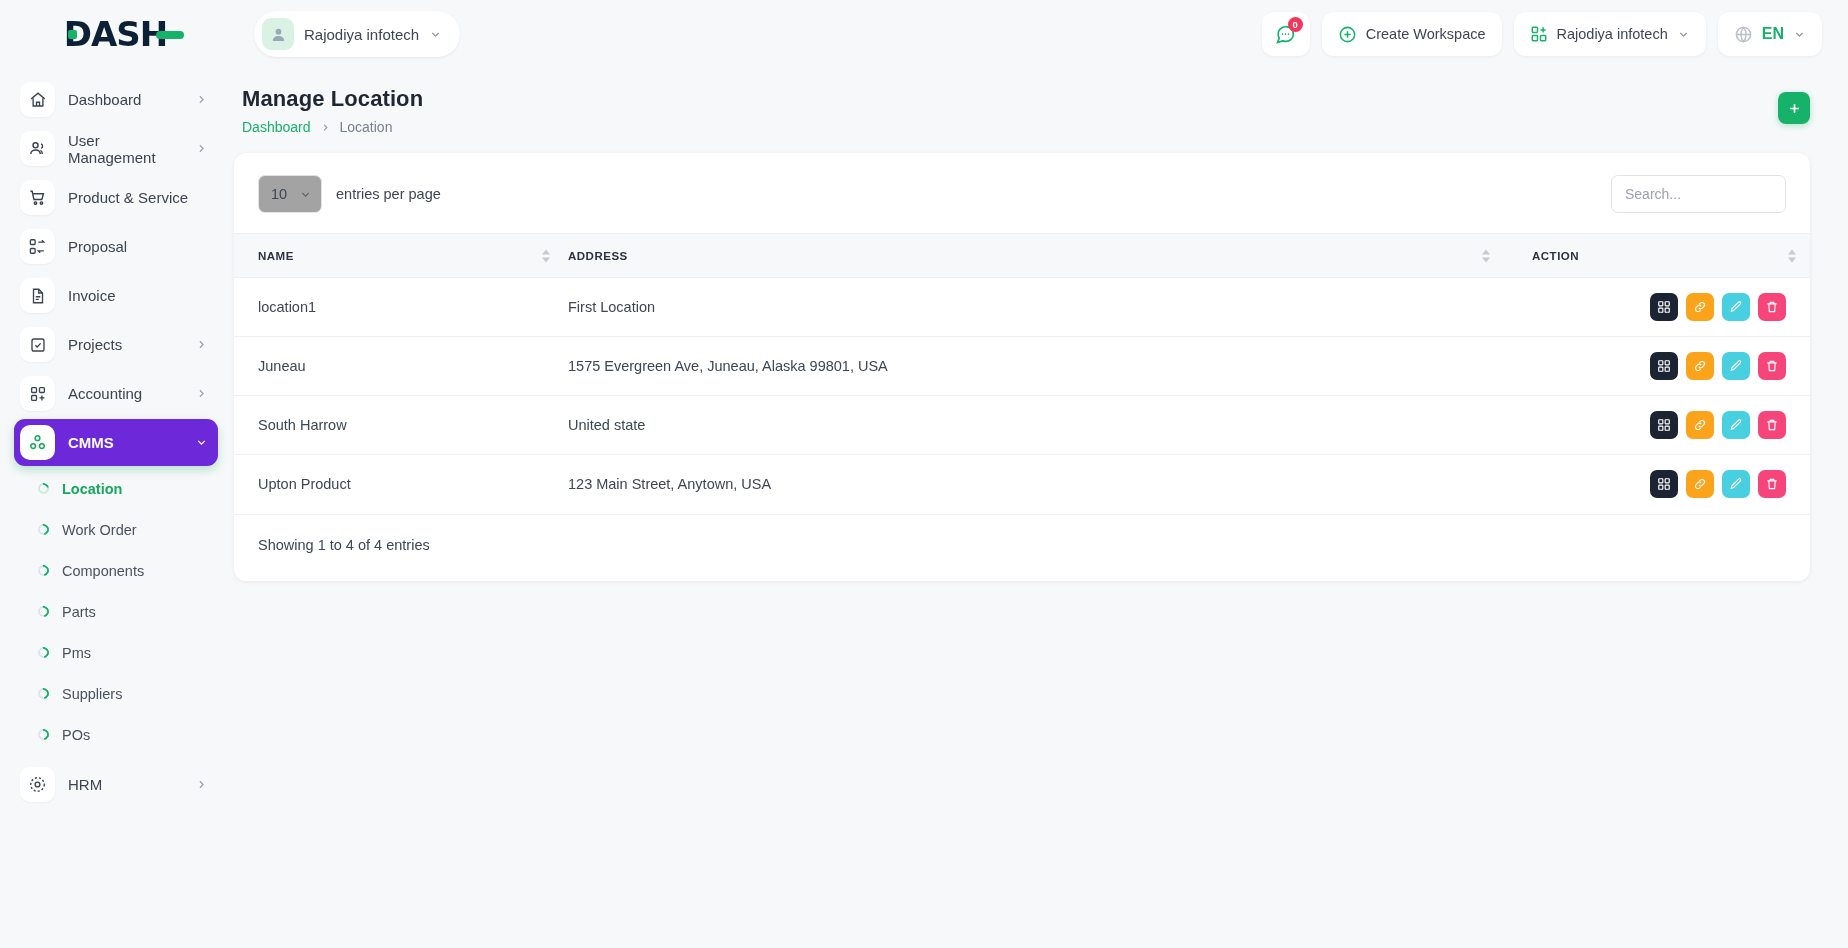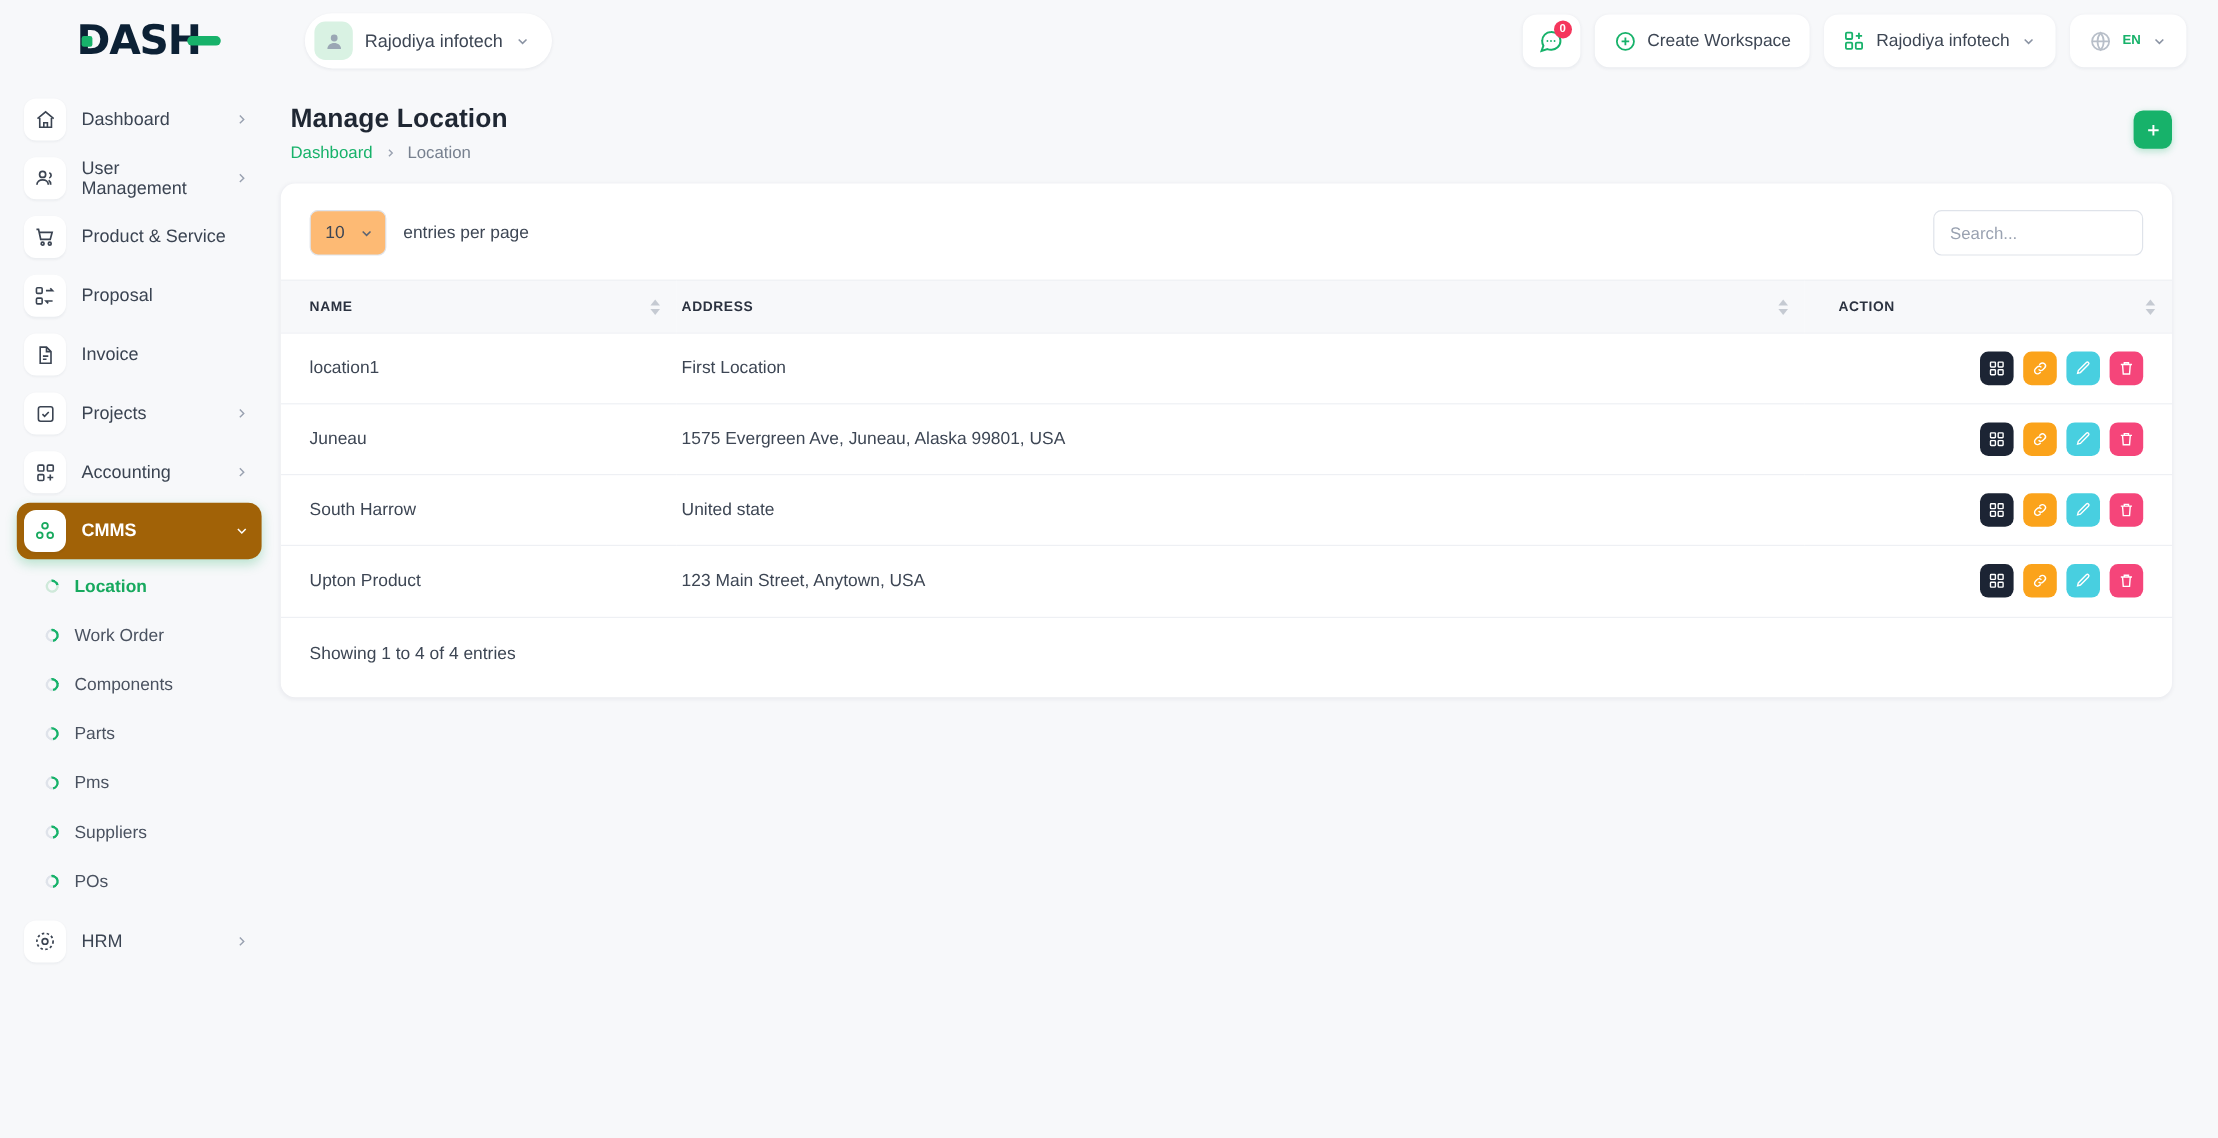--- a/index.html
+++ b/index.html
@@ -62,41 +62,41 @@
     font-size: 14.5px; color: #3d4654;
     box-shadow: 0 1px 3px rgba(20,30,60,.06);
   }
   .pill.sq { width: 48px; padding: 0; justify-content: center; position: relative; }
   .badge {
     position: absolute; top: 5px; right: 7px;
     min-width: 15px; height: 15px; border-radius: 8px;
     background: #f5365c; color: #fff; font-size: 9.5px; font-weight: 700;
     display: flex; align-items: center; justify-content: center; padding: 0 3px;
   }
-  .en { color: #17b26a; font-weight: 700; font-size: 11px; }
+  .en { color: #17b26a; font-weight: 700; font-size: 16px; }
 
   
   .sidebar {
     position: absolute; top: 68px; left: 0; width: 232px; height: 880px;
     padding: 8px 14px 0 14px; overflow: hidden;
   }
   .nav-item {
     height: 47px; display: flex; align-items: center; gap: 13px;
     padding: 0 10px 0 6px; border-radius: 11px; margin-bottom: 2px;
     color: #3b4452; font-size: 15px;
   }
   .nav-item .ibox {
     width: 35px; height: 35px; border-radius: 10px; background: #fff;
     display: flex; align-items: center; justify-content: center; flex: none;
     box-shadow: 0 1px 2px rgba(20,30,60,.05);
   }
   .nav-item .lbl { flex: 1; }
   .nav-item .arr { width: 13px; height: 13px; color: #99a1b0; }
   .nav-item.active {
-    background: #a16207; color: #fff; font-weight: 700;
+    background: #6d28d9; color: #fff; font-weight: 700;
     box-shadow: 0 4px 10px rgba(23,169,94,.28);
   }
   .nav-item.active .arr { color: #fff; }
 
   .sub-item {
     height: 41px; display: flex; align-items: center; gap: 13px;
     padding-left: 24px; font-size: 14.5px; color: #4a5260;
   }
   .sub-item .dot {
     width: 11px; height: 11px; border-radius: 50%; flex: none;
@@ -126,21 +126,21 @@
     box-shadow: 0 1px 4px rgba(25,35,65,.07); overflow: hidden;
   }
   .card-top {
     display: flex; align-items: center; padding: 22px 24px 20px 24px;
   }
   .sel-wrap {
     display: flex; align-items: center; gap: 14px;
   }
   .sel {
     width: 64px; height: 38px; border: 1px solid #dfe3ea; border-radius: 7px;
-    background: #fdba74; display: flex; align-items: center; justify-content: space-between;
+    background: #a3a3a3; display: flex; align-items: center; justify-content: space-between;
     padding: 0 9px 0 12px; font-size: 14.5px; color: #3d4654;
   }
   .sel-label { font-size: 14.5px; color: #3d4654; }
   .search {
     margin-left: auto; width: 175px; height: 38px;
     border: 1px solid #dfe3ea; border-radius: 7px; background: #fff;
     padding: 0 13px; font-size: 14px; color: #3d4654;
     font-family: "Liberation Sans", sans-serif;
   }
   .search::placeholder { color: #9aa2b1; }

